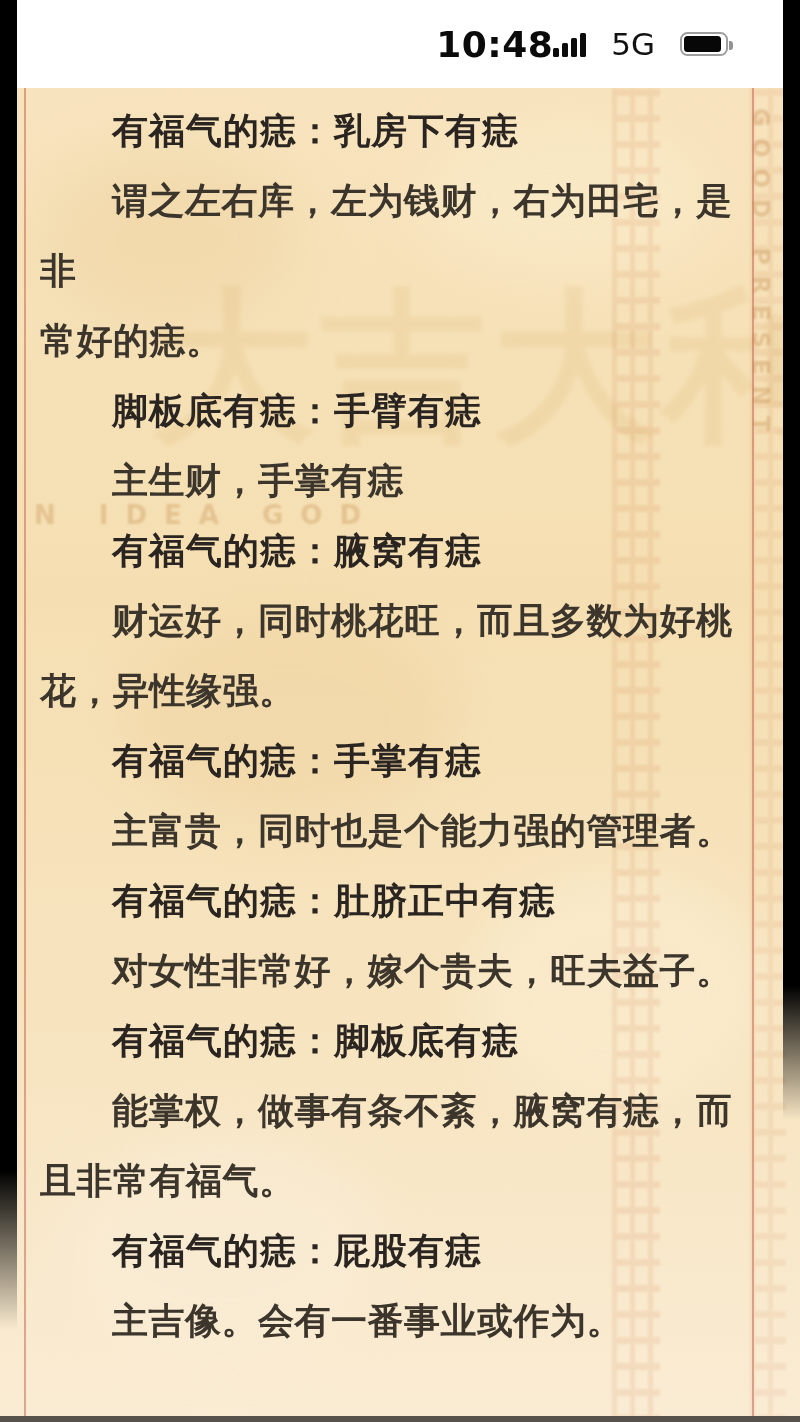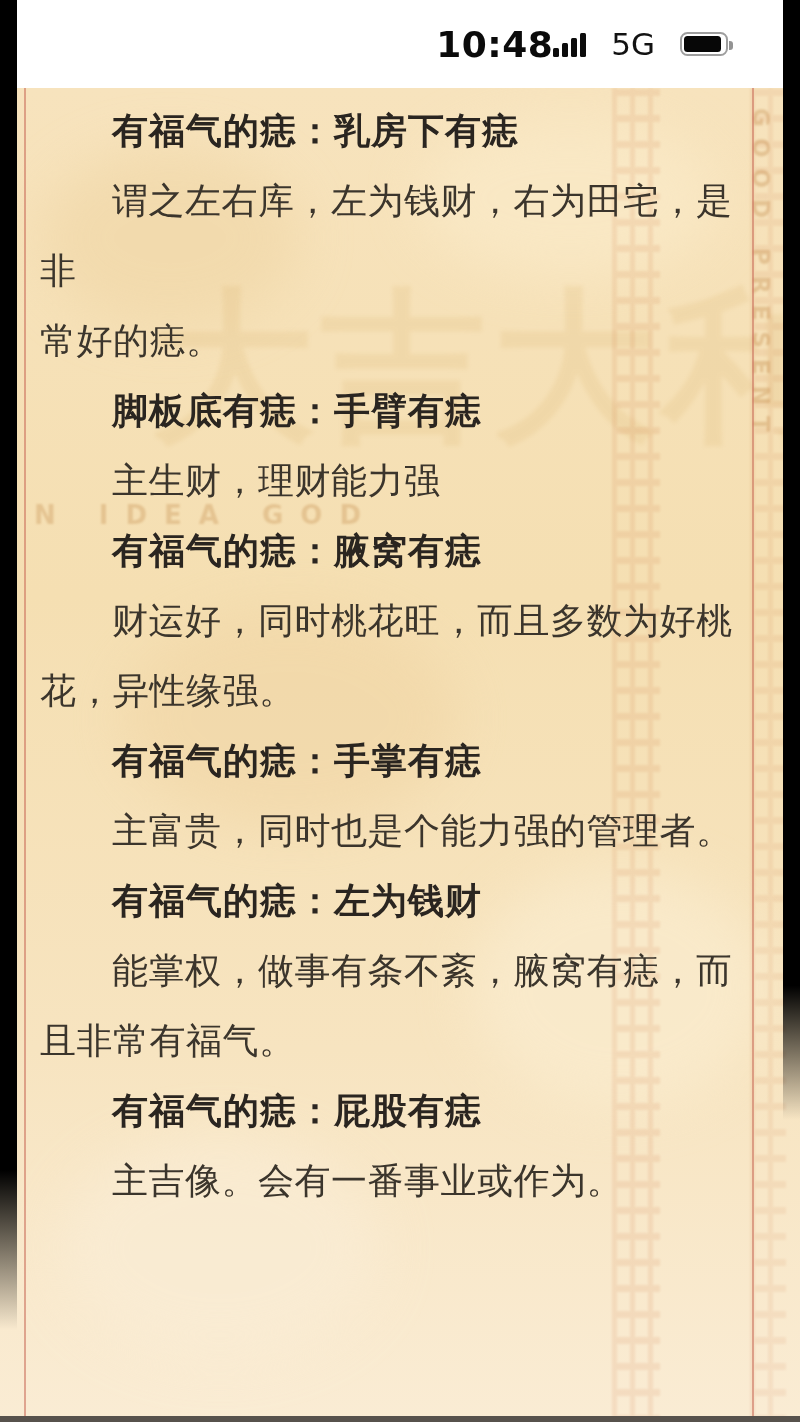--- a/index.html
+++ b/index.html
@@ -72,21 +72,21 @@
   
   .content{
     position:absolute;top:0;left:17px;width:766px;box-sizing:border-box;
     padding:8px 20px 0 23px;z-index:4;
   }
   .content p{
     margin:0;font-size:36px;line-height:70px;text-indent:2em;
     white-space:pre-wrap;word-break:break-all;
   }
   .content p.h{font-weight:700;color:#2a2520;letter-spacing:1px;}
-  .content p.b{font-weight:400;color:#3b352c;letter-spacing:.5px;}
+  .content p.b{font-weight:700;color:#3b352c;letter-spacing:.5px;}
 </style>
 </head>
 <body>
 
 <div class="status-bar">
   <div class="status-time">10:48</div>
   <div class="status-right">
     <div class="sig">
         <i></i>
         <i></i>
@@ -119,33 +119,37 @@
   <div class="rule" style="left:752px;"></div>
 
   <div class="content">
     <section>
       <p class="h">有福气的痣：乳房下有痣</p>
       <p class="b">谓之左右库，左为钱财，右为田宅，是非
 常好的痣。</p>
     </section>
     <section>
       <p class="h">脚板底有痣：手臂有痣</p>
-      <p class="b">主生财，理财能力强</p>
+      <p class="b">主生财，手掌有痣</p>
     </section>
     <section>
       <p class="h">有福气的痣：腋窝有痣</p>
       <p class="b">财运好，同时桃花旺，而且多数为好桃
 花，异性缘强。</p>
     </section>
     <section>
       <p class="h">有福气的痣：手掌有痣</p>
       <p class="b">主富贵，同时也是个能力强的管理者。</p>
     </section>
     <section>
-      <p class="h">有福气的痣：左为钱财</p>
+      <p class="h">有福气的痣：肚脐正中有痣</p>
+      <p class="b">对女性非常好，嫁个贵夫，旺夫益子。</p>
+    </section>
+    <section>
+      <p class="h">有福气的痣：脚板底有痣</p>
       <p class="b">能掌权，做事有条不紊，腋窝有痣，而
 且非常有福气。</p>
     </section>
     <section>
       <p class="h">有福气的痣：屁股有痣</p>
       <p class="b">主吉像。会有一番事业或作为。</p>
     </section>
 
   </div>
 </div>

